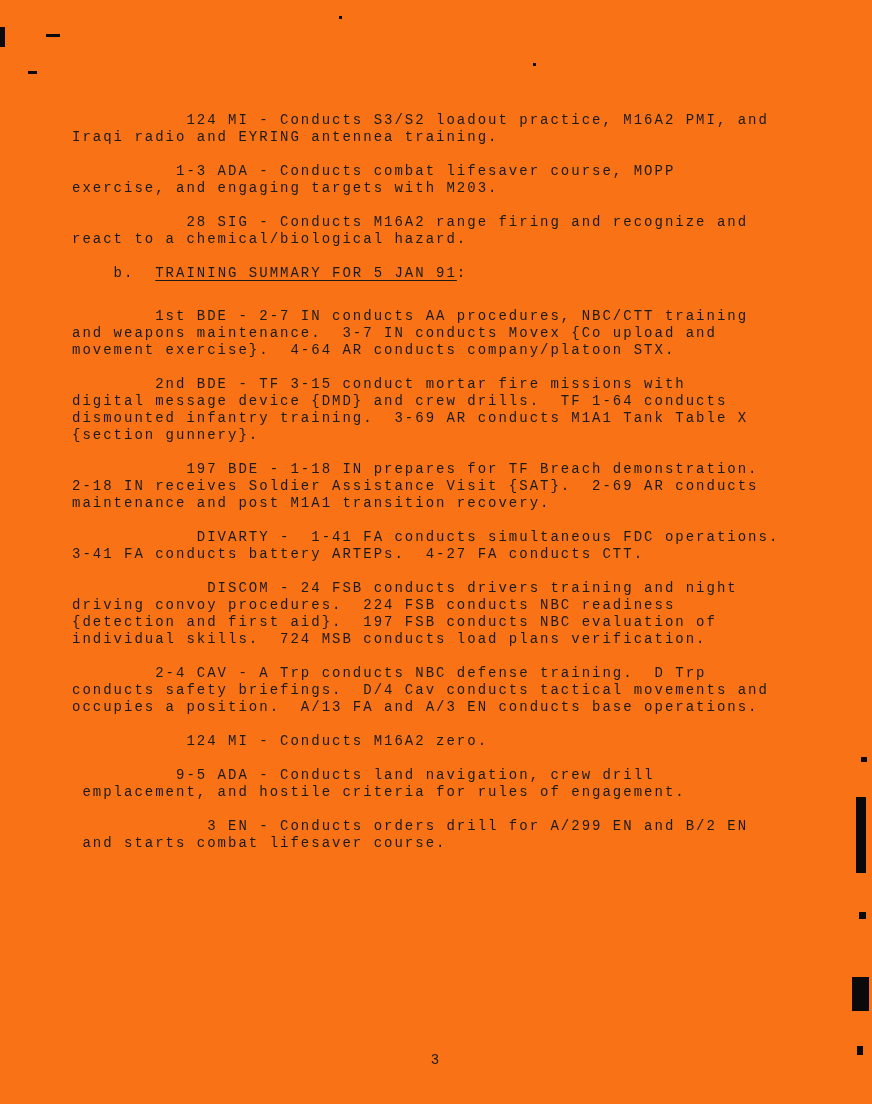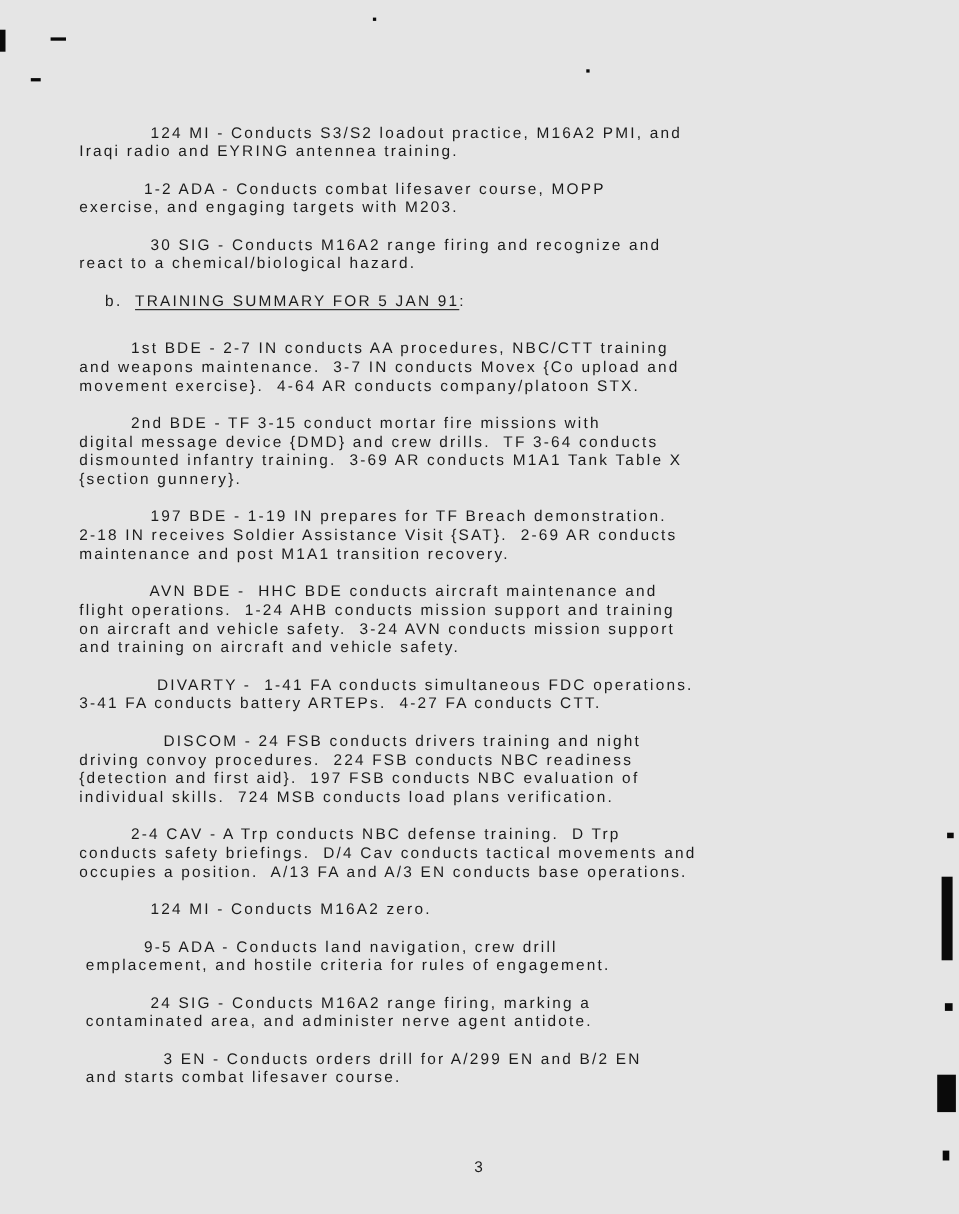--- a/index.html
+++ b/index.html
@@ -2,23 +2,23 @@
 <html><head>
 <meta charset="utf-8">
 <title>Scanned Document Page 3</title>
 <style>
   html, body { margin: 0; padding: 0; }
   body { background: #ffffff; }
   .page {
     position: relative;
     width: 872px;
     height: 1104px;
-    background: #e5e5e5;
+    background: #f97316;
     overflow: hidden;
-    font-family: Liberation Sans, sans-serif;
+    font-family: Liberation Mono, monospace;
     color: #1b1b1b;
   }
   .content {
     position: absolute;
     left: 72px;
     top: 112px;
     width: 740px;
   }
   .para {
     white-space: pre;
@@ -46,53 +46,47 @@
     background: #0a0a0a;
   }
 </style>
 </head>
 <body>
 
 <div class="page">
   <div class="content">
       <div class="para">           124 MI - Conducts S3/S2 loadout practice, M16A2 PMI, and
 Iraqi radio and EYRING antennea training.</div>
-      <div class="para">          1-2 ADA - Conducts combat lifesaver course, MOPP
+      <div class="para">          1-3 ADA - Conducts combat lifesaver course, MOPP
 exercise, and engaging targets with M203.</div>
-      <div class="para">           30 SIG - Conducts M16A2 range firing and recognize and
+      <div class="para">           28 SIG - Conducts M16A2 range firing and recognize and
 react to a chemical/biological hazard.</div>
       <div class="para heading"><span>    b.  </span><span class="underline">TRAINING SUMMARY FOR 5 JAN 91</span><span>:</span></div>
       <div class="para">        1st BDE - 2-7 IN conducts AA procedures, NBC/CTT training
 and weapons maintenance.  3-7 IN conducts Movex {Co upload and
 movement exercise}.  4-64 AR conducts company/platoon STX.</div>
       <div class="para">        2nd BDE - TF 3-15 conduct mortar fire missions with
-digital message device {DMD} and crew drills.  TF 3-64 conducts
+digital message device {DMD} and crew drills.  TF 1-64 conducts
 dismounted infantry training.  3-69 AR conducts M1A1 Tank Table X
 {section gunnery}.</div>
-      <div class="para">           197 BDE - 1-19 IN prepares for TF Breach demonstration.
+      <div class="para">           197 BDE - 1-18 IN prepares for TF Breach demonstration.
 2-18 IN receives Soldier Assistance Visit {SAT}.  2-69 AR conducts
 maintenance and post M1A1 transition recovery.</div>
-      <div class="para">           AVN BDE -  HHC BDE conducts aircraft maintenance and
-flight operations.  1-24 AHB conducts mission support and training
-on aircraft and vehicle safety.  3-24 AVN conducts mission support
-and training on aircraft and vehicle safety.</div>
       <div class="para">            DIVARTY -  1-41 FA conducts simultaneous FDC operations.
 3-41 FA conducts battery ARTEPs.  4-27 FA conducts CTT.</div>
       <div class="para">             DISCOM - 24 FSB conducts drivers training and night
 driving convoy procedures.  224 FSB conducts NBC readiness
 {detection and first aid}.  197 FSB conducts NBC evaluation of
 individual skills.  724 MSB conducts load plans verification.</div>
       <div class="para">        2-4 CAV - A Trp conducts NBC defense training.  D Trp
 conducts safety briefings.  D/4 Cav conducts tactical movements and
 occupies a position.  A/13 FA and A/3 EN conducts base operations.</div>
       <div class="para">           124 MI - Conducts M16A2 zero.</div>
       <div class="para">          9-5 ADA - Conducts land navigation, crew drill
  emplacement, and hostile criteria for rules of engagement.</div>
-      <div class="para">           24 SIG - Conducts M16A2 range firing, marking a
- contaminated area, and administer nerve agent antidote.</div>
       <div class="para">             3 EN - Conducts orders drill for A/299 EN and B/2 EN
  and starts combat lifesaver course.</div>
     </div>
   <div class="page-number">3</div>
 <div class="artifact" style="left: 0px; top: 27px; width: 5px; height: 20px;"></div>
     <div class="artifact" style="left: 46px; top: 34px; width: 14px; height: 3px;"></div>
     <div class="artifact" style="left: 28px; top: 71px; width: 9px; height: 3px;"></div>
     <div class="artifact" style="left: 339px; top: 16px; width: 3px; height: 3px;"></div>
     <div class="artifact" style="left: 533px; top: 63px; width: 3px; height: 3px;"></div>
     <div class="artifact" style="left: 861px; top: 757px; width: 6px; height: 5px;"></div>

